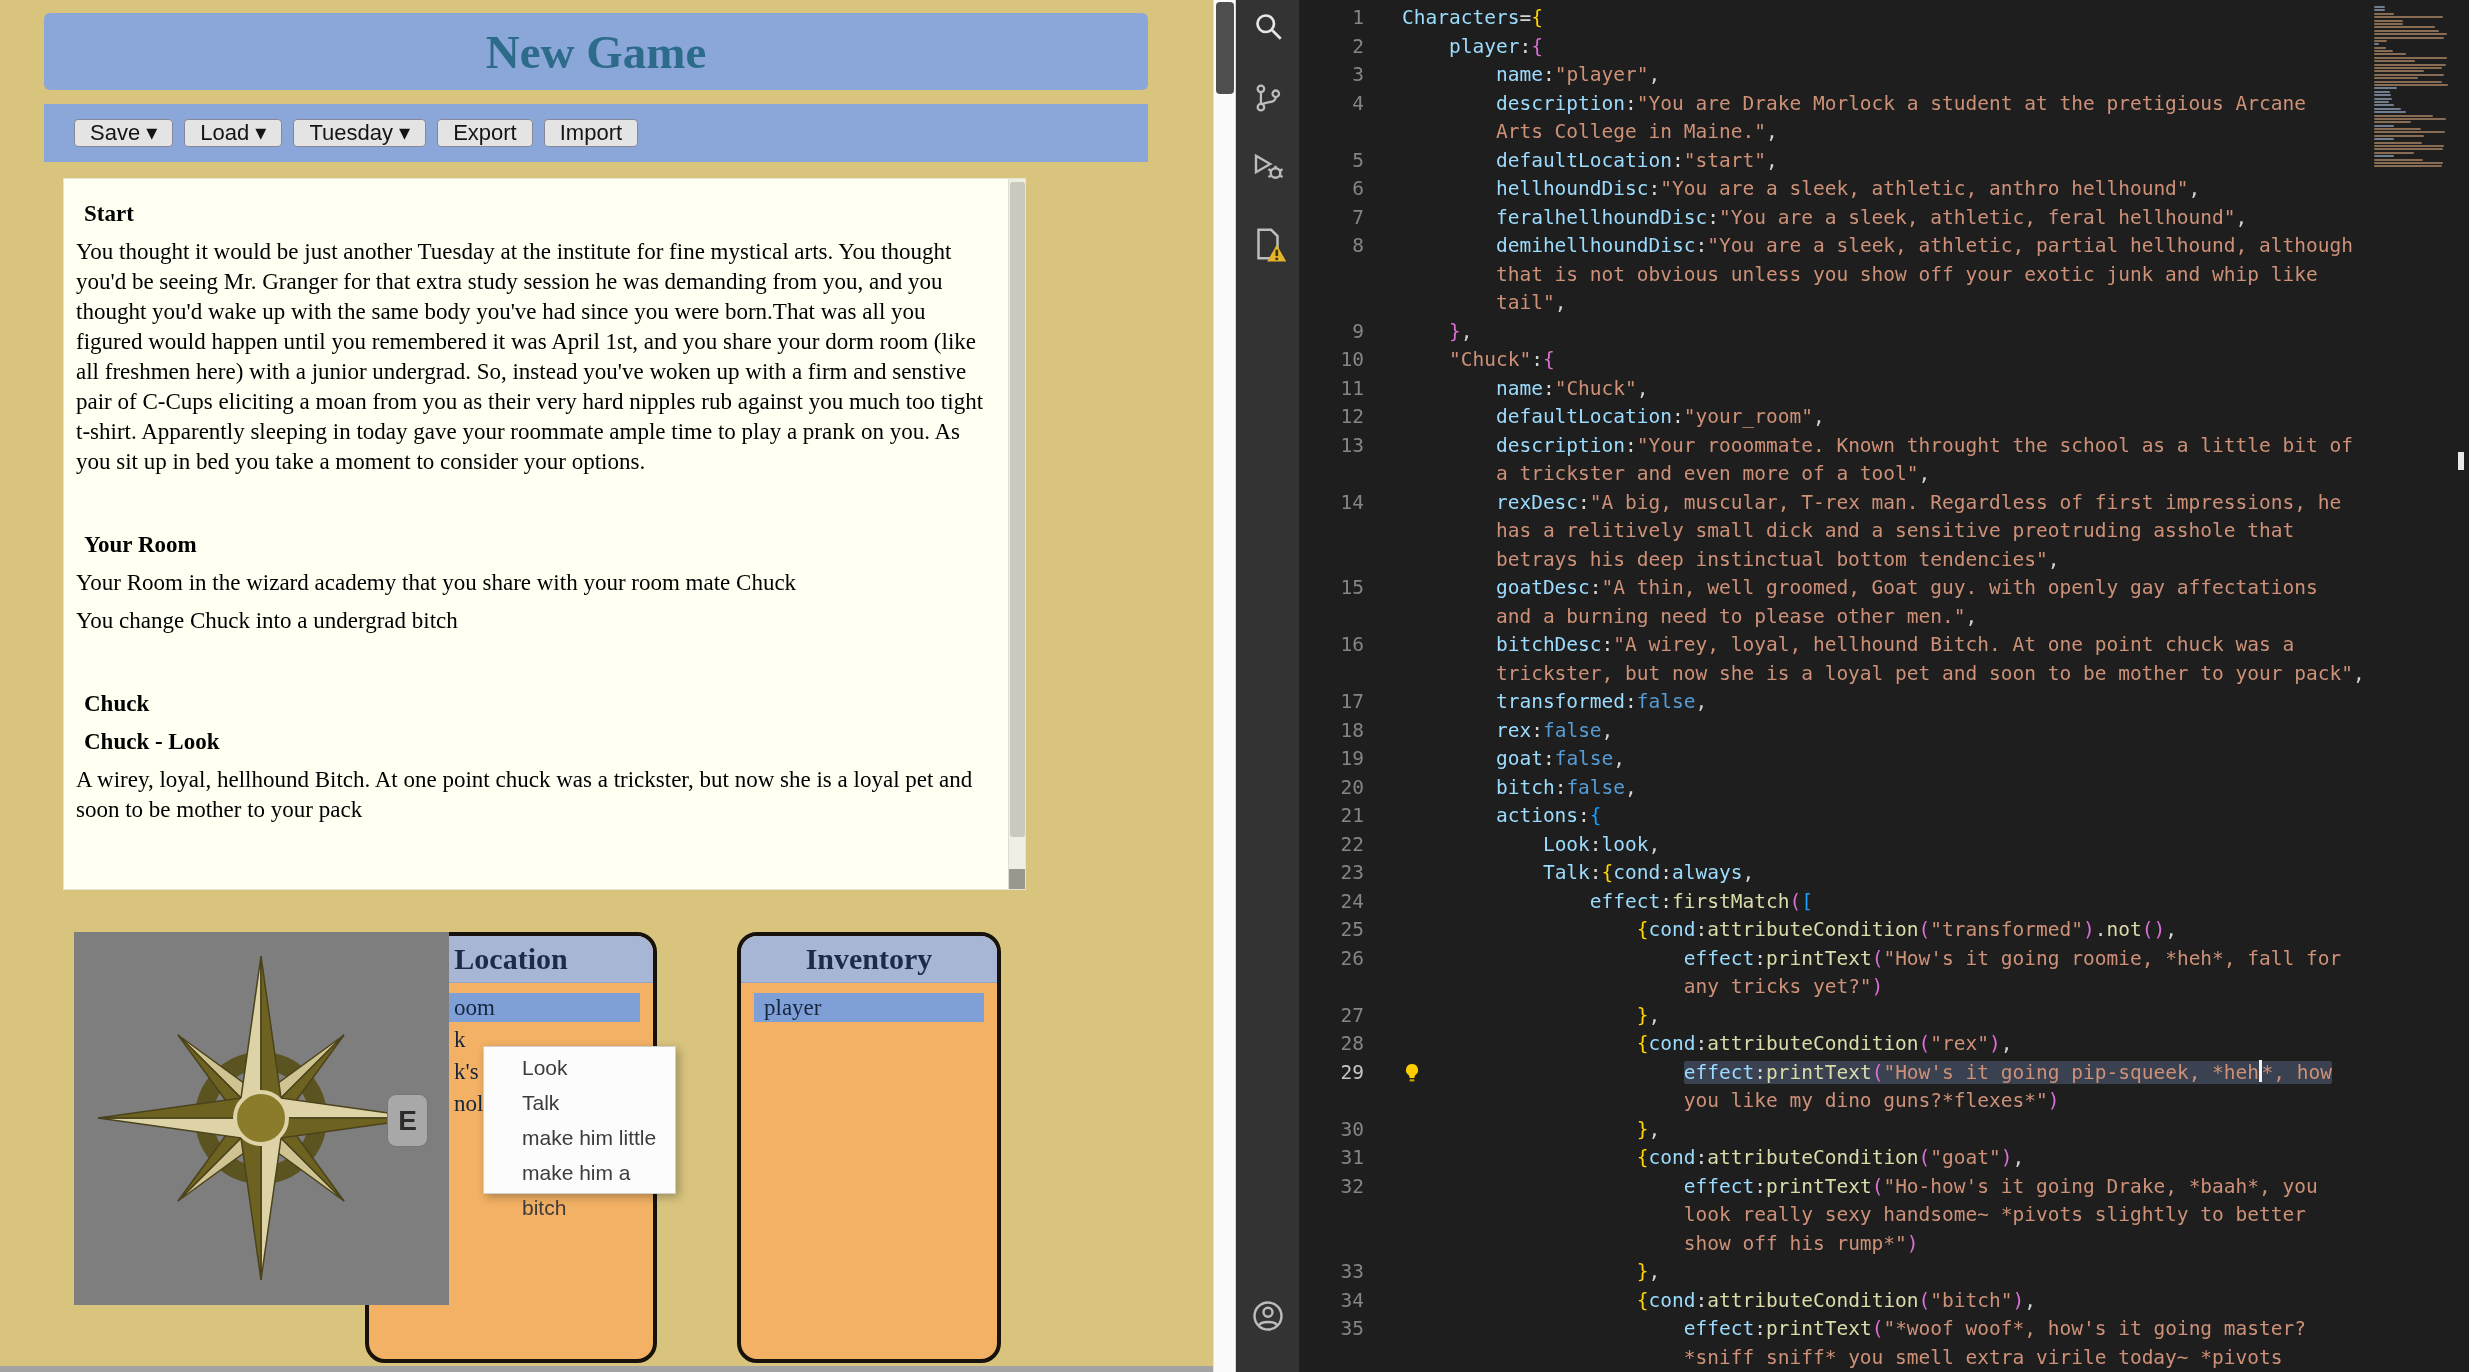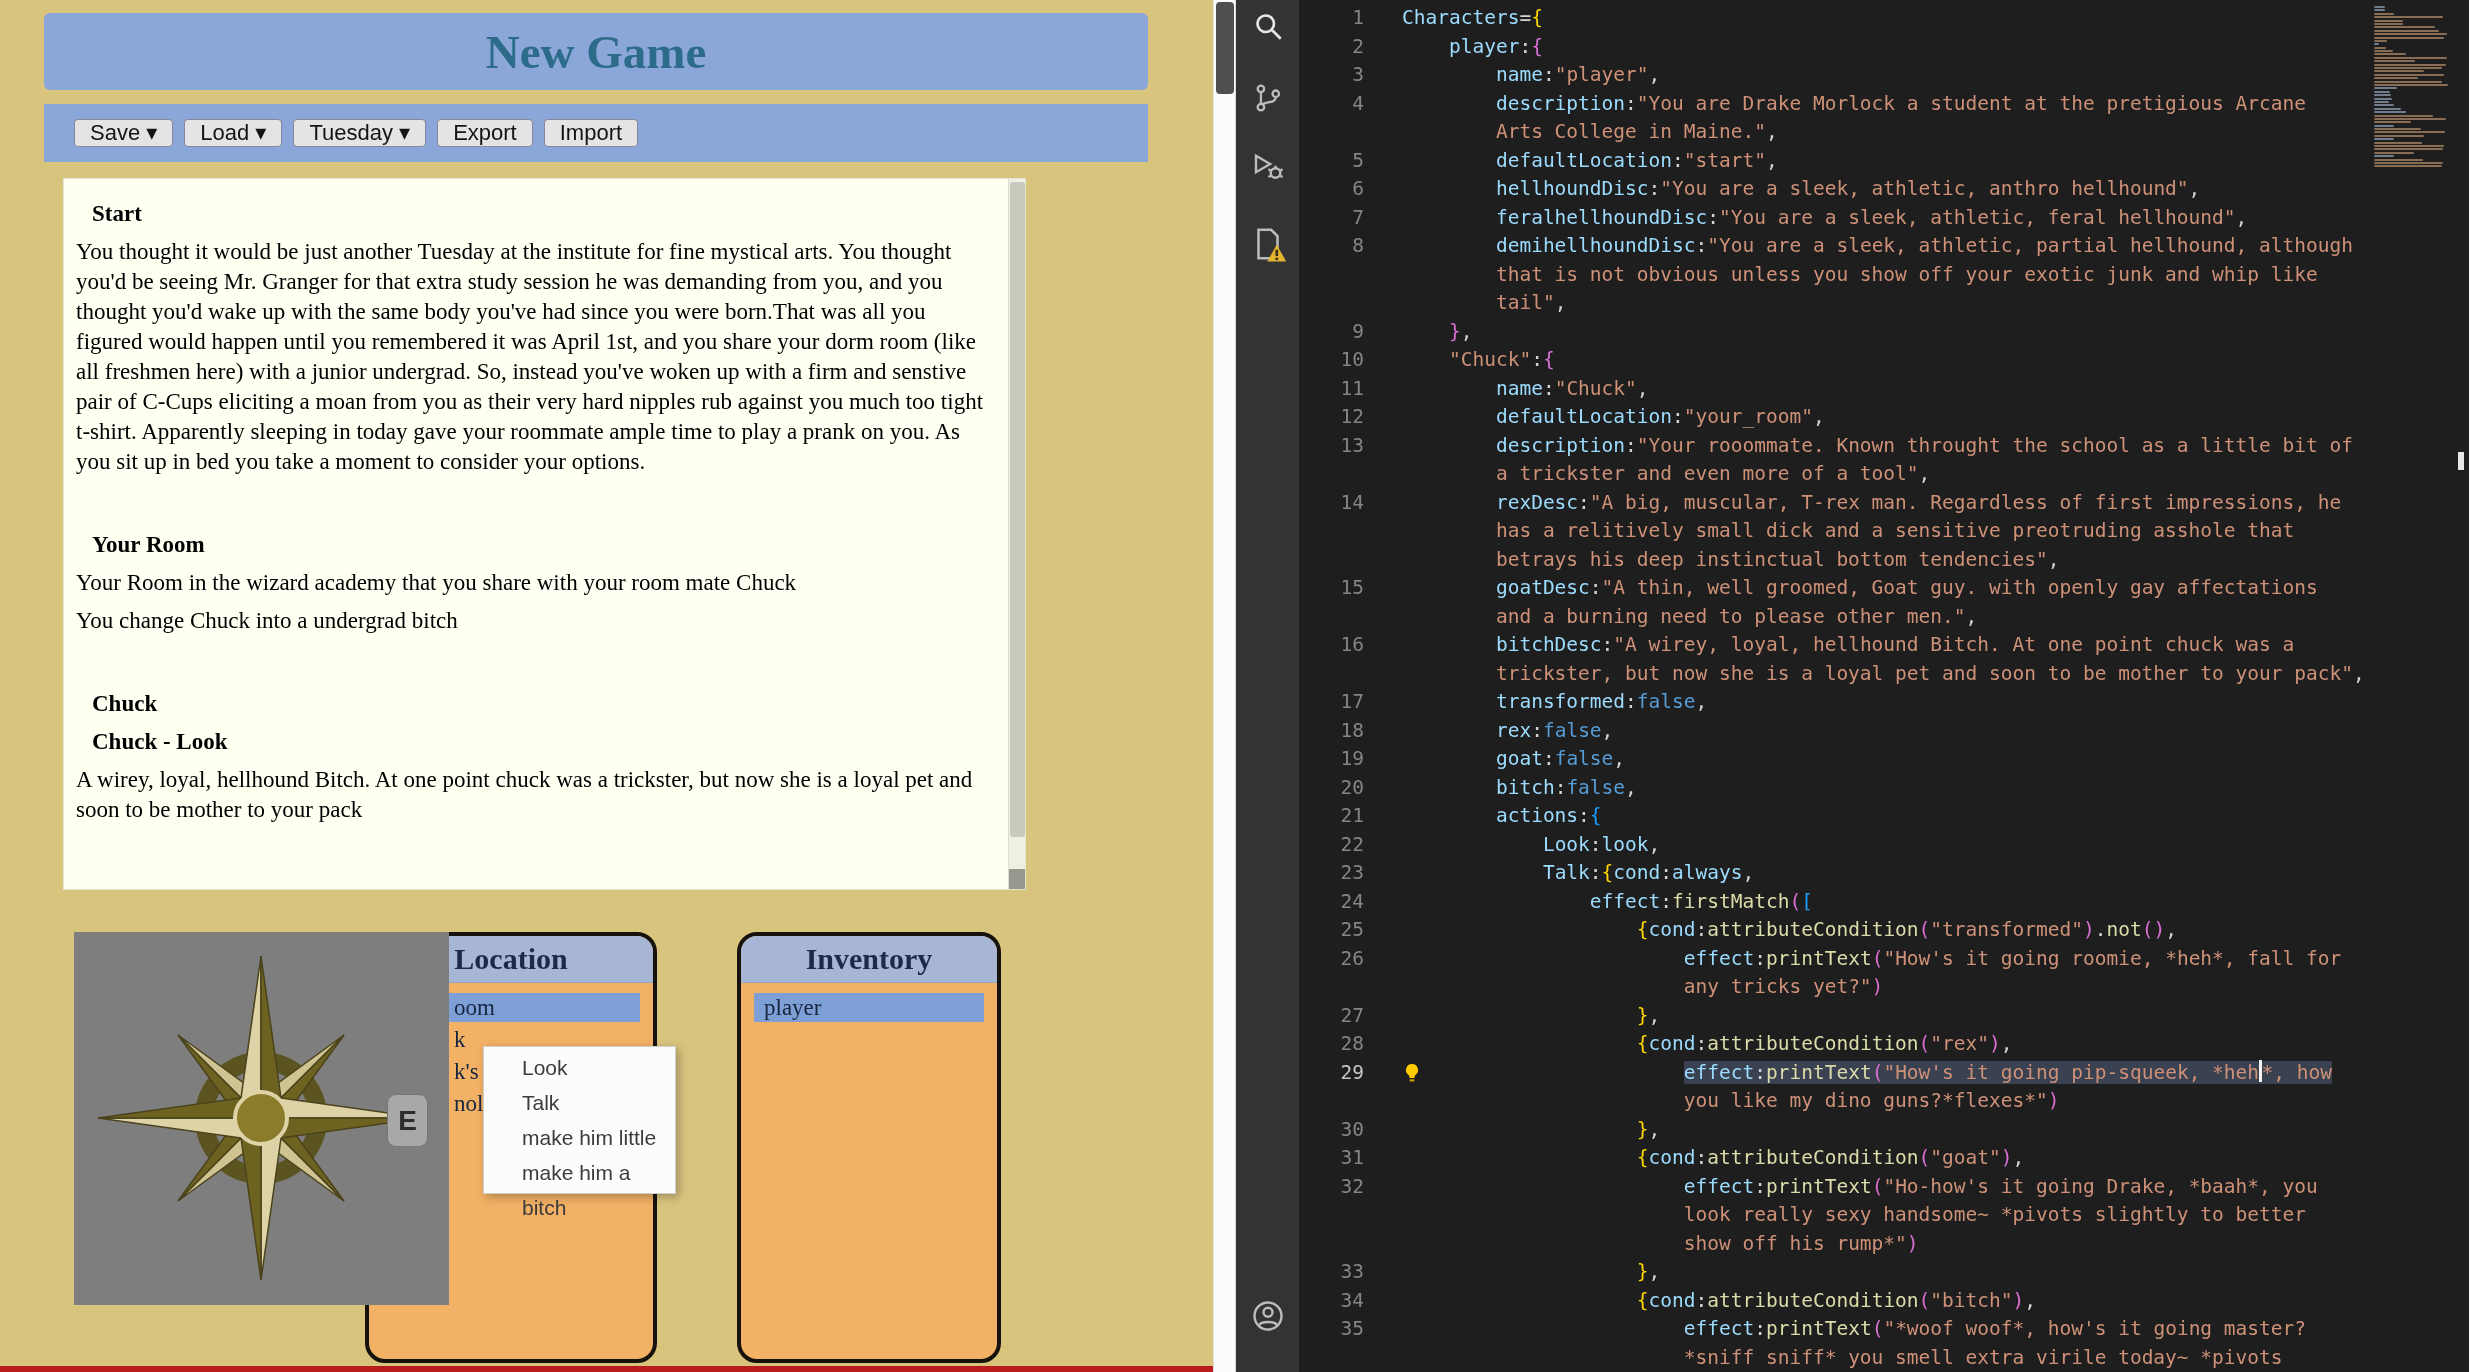--- a/index.html
+++ b/index.html
@@ -1,34 +1,34 @@
 <!DOCTYPE html>
 <html><head>
 <meta charset="utf-8">
 <style>
   *{margin:0;padding:0;box-sizing:border-box}
   html,body{width:2469px;height:1372px;overflow:hidden;background:#ffffff}
   #root{position:relative;width:2469px;height:1372px;font-family:"Liberation Sans",sans-serif}
   .abs{position:absolute}
 
   
-  .game-pane{left:0;top:0;width:1213px;height:1372px;background:#b91c1c;overflow:hidden}
+  .game-pane{left:0;top:0;width:1213px;height:1372px;background:#a3a3a3;overflow:hidden}
   .game-bg{left:0;top:0;width:1213px;height:1366px;background:#d9c47e}
   .game-header{left:44px;top:13px;width:1104px;height:77px;background:#8ba6d8;border-radius:6px;
     display:flex;align-items:center;justify-content:center}
   .game-title{font-family:"Liberation Serif",serif;font-weight:bold;font-size:47px;color:#2d6b8a}
   .toolbar{left:44px;top:104px;width:1104px;height:58px;background:#8ba6d8;display:flex;align-items:center;
     padding-left:30px;gap:11px}
   .tbtn{font-family:"Liberation Sans",sans-serif;font-size:22px;color:#141414;background:#e4e4e4;
     border:1px solid #87879a;border-radius:4px;padding:0 15px;cursor:pointer}
 
   .text-panel{left:63px;top:178px;width:963px;height:712px;background:#fffff2;border:1px solid #e4e4d4;
     font-family:"Liberation Serif",serif;font-size:23px;line-height:30px;color:#000;
     padding:12px 34px 0 12px;overflow:hidden}
-  .log-h{font-weight:bold;margin:8px 16px}
+  .log-h{font-weight:bold;margin:8px 8px}
   .log-p{margin:8px 0}
   .gap{margin-top:53px}
   .tp-sb{position:absolute;right:0;top:0;width:17px;height:710px;background:#efefe3;border-left:1px solid #ddddd0}
   .tp-thumb{position:absolute;left:1px;top:3px;width:15px;height:655px;background:#c9c9bd;border-radius:3px}
   .tp-btn{position:absolute;left:0;bottom:0;width:17px;height:20px;background:#98988e}
 
   
   .gpanel{background:#f2b164;border:4px solid #17130c;border-radius:20px;overflow:hidden}
   .loc-panel{left:365px;top:932px;width:292px;height:431px}
   .inv-panel{left:737px;top:932px;width:264px;height:431px}

